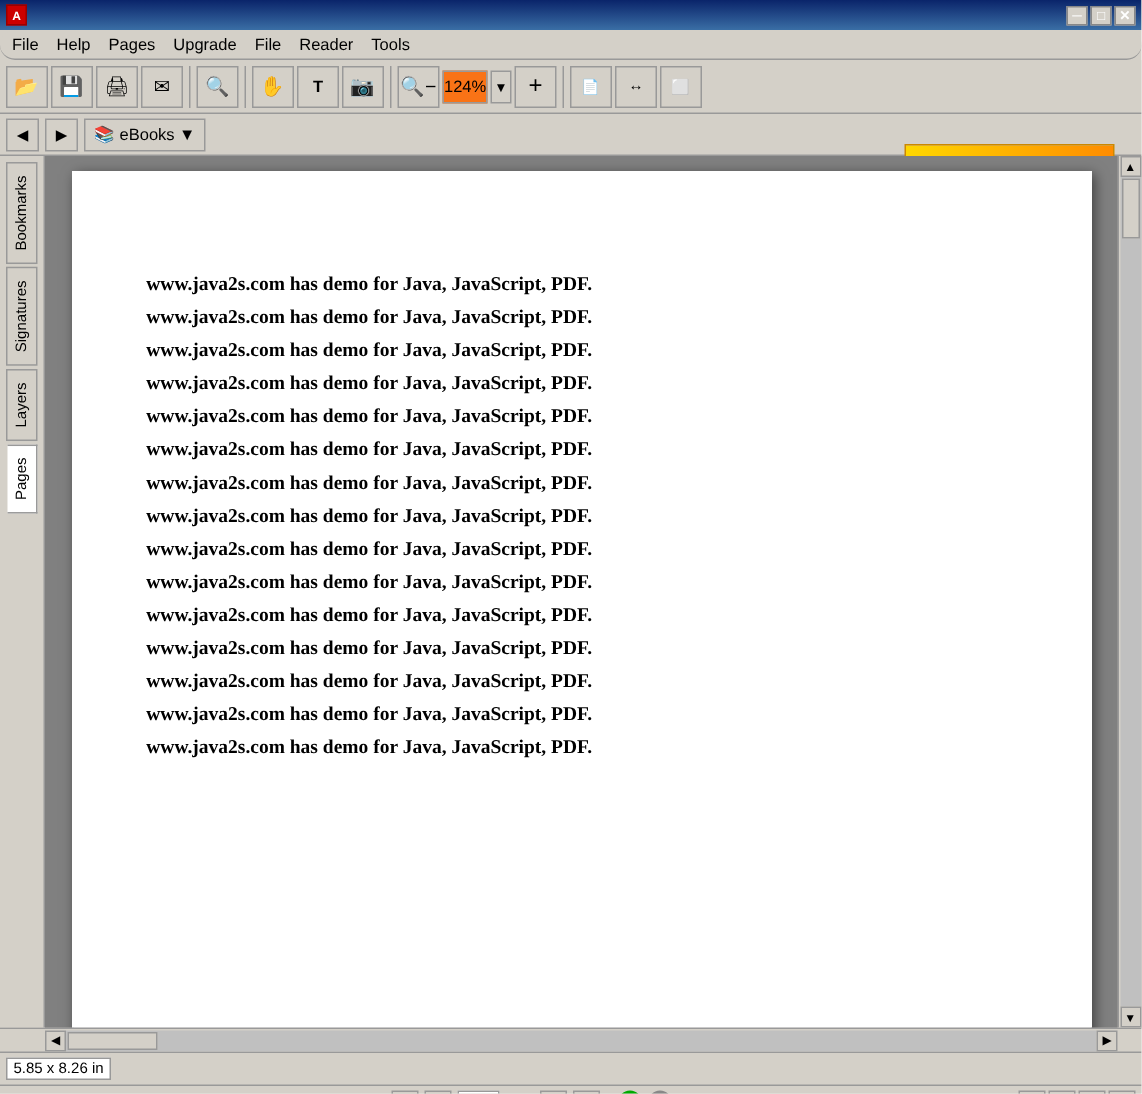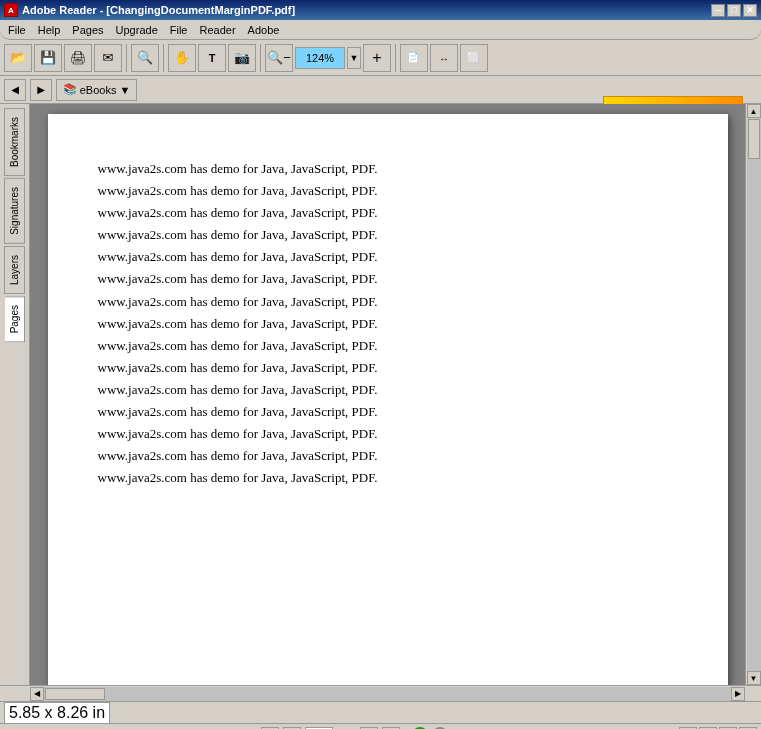--- a/index.html
+++ b/index.html
@@ -54,21 +54,21 @@
       border: 1px solid #999;
       display: flex; align-items: center; justify-content: center;
       cursor: pointer;
       font-size: 13px;
     }
     .tb-separator { width: 1px; height: 28px; background: #999; margin: 0 2px; }
     .zoom-box {
       display: flex; align-items: center; gap: 2px;
     }
     .zoom-input {
-      width: 50px; height: 22px; border: 1px solid #999; text-align: center; font-size: 11px; background: #7dd3fc;
+      width: 30px; height: 22px; border: 1px solid #999; text-align: left; font-size: 11px; background: #f97316;
     }
     .zoom-arrow { width: 14px; height: 22px; background: #d4d0c8; border: 1px solid #999; display: flex; align-items: center; justify-content: center; cursor: pointer; font-size: 9px; }
 
     
     .ad-banner {
       position: absolute;
       top: 56px;
       right: 18px;
       width: 140px;
       height: 36px;
@@ -136,22 +136,23 @@
       overflow: hidden;
       position: relative;
     }
 
     
     .pdf-page {
       width: 680px;
       min-height: 580px;
       background: white;
       margin: 10px auto;
-      padding: 44px 50px;
+      padding: 64px 50px;
       box-shadow: 2px 2px 8px rgba(0,0,0,0.5);
+      font-weight: bold;
     }
     .pdf-line {
       font-size: 13px;
       line-height: 1.7;
       font-family: 'Times New Roman', serif;
       color: #000;
       white-space: nowrap;
     }
 
     
@@ -183,21 +184,21 @@
     .status-bar {
       height: 22px;
       background: #d4d0c8;
       border-top: 1px solid #999;
       display: flex;
       align-items: center;
       padding: 0 4px;
       gap: 4px;
       font-size: 10px;
     }
-    .status-size { border: 1px solid #999; padding: 1px 4px; background: white; font-size: 16px; }
+    .status-size { border: 1px solid #999; padding: 1px 4px; background: white; font-size: 10px; }
 
     
     .nav-bar {
       height: 22px;
       background: #d4d0c8;
       border-top: 1px solid #999;
       display: flex;
       align-items: center;
       justify-content: center;
       gap: 4px;
@@ -209,37 +210,36 @@
     .nav-circle2 { width: 16px; height: 16px; border-radius: 50%; background: #888; display: flex; align-items: center; justify-content: center; }
     .nav-sq-btn { width: 18px; height: 16px; background: #d4d0c8; border: 1px solid #999; display: flex; align-items: center; justify-content: center; font-size: 9px; cursor: pointer; }
     .bottom-nav-center { display: flex; align-items: center; gap: 4px; flex: 1; justify-content: center; }
   </style>
 </head>
 <body>
 
 <div class="title-bar">
   <div class="title-bar-left">
     <div class="title-bar-icon">A</div>
-    <span>Adobe Reader - [ChangingDocumentMarginPDF.pdf]</span>
   </div>
   <div class="title-bar-buttons">
     <div class="title-btn">─</div>
     <div class="title-btn">□</div>
     <div class="title-btn">✕</div>
   </div>
 </div>
 
 <div class="menu-bar">
   <span class="menu-item">File</span>
   <span class="menu-item">Help</span>
   <span class="menu-item">Pages</span>
   <span class="menu-item">Upgrade</span>
   <span class="menu-item">File</span>
   <span class="menu-item">Reader</span>
-  <span class="menu-item">Adobe</span>
+  <span class="menu-item">Tools</span>
 </div>
 
 <div class="toolbar1" style="position:relative;">
 
   <div class="tb-btn">📂</div>
   <div class="tb-btn">💾</div>
   <div class="tb-btn">🖨</div>
   <div class="tb-btn">✉</div>
   <div class="tb-separator"></div>
   <div class="tb-btn">🔍</div>

